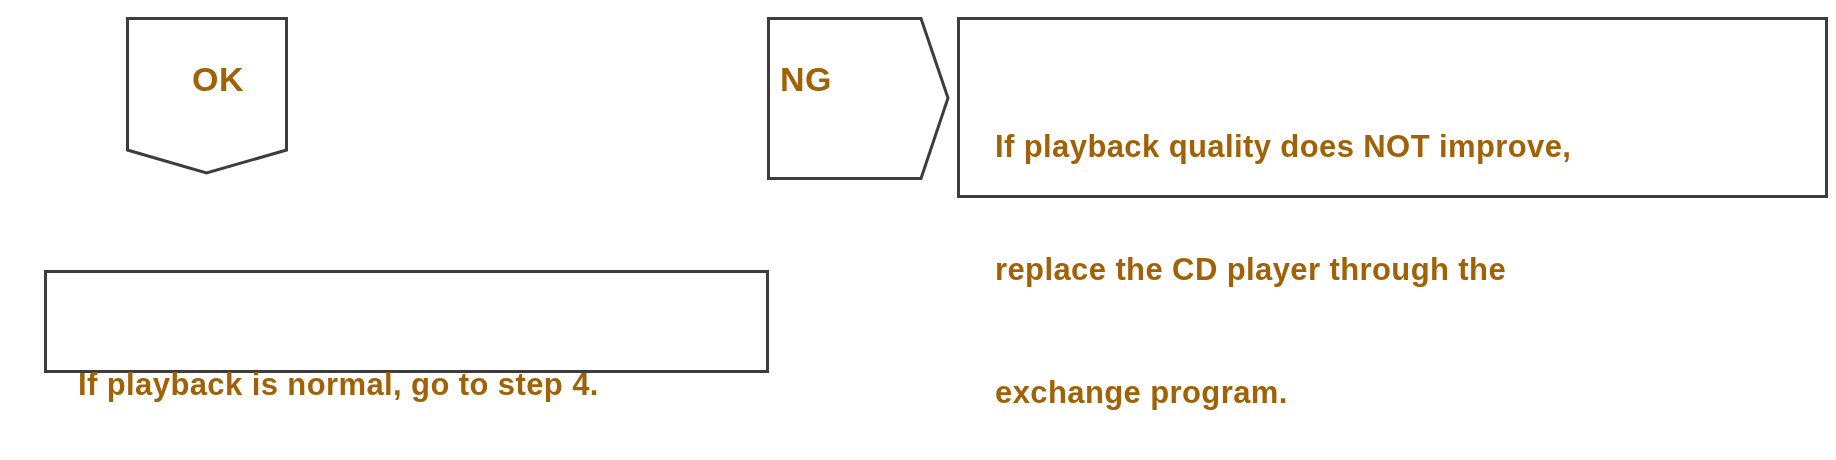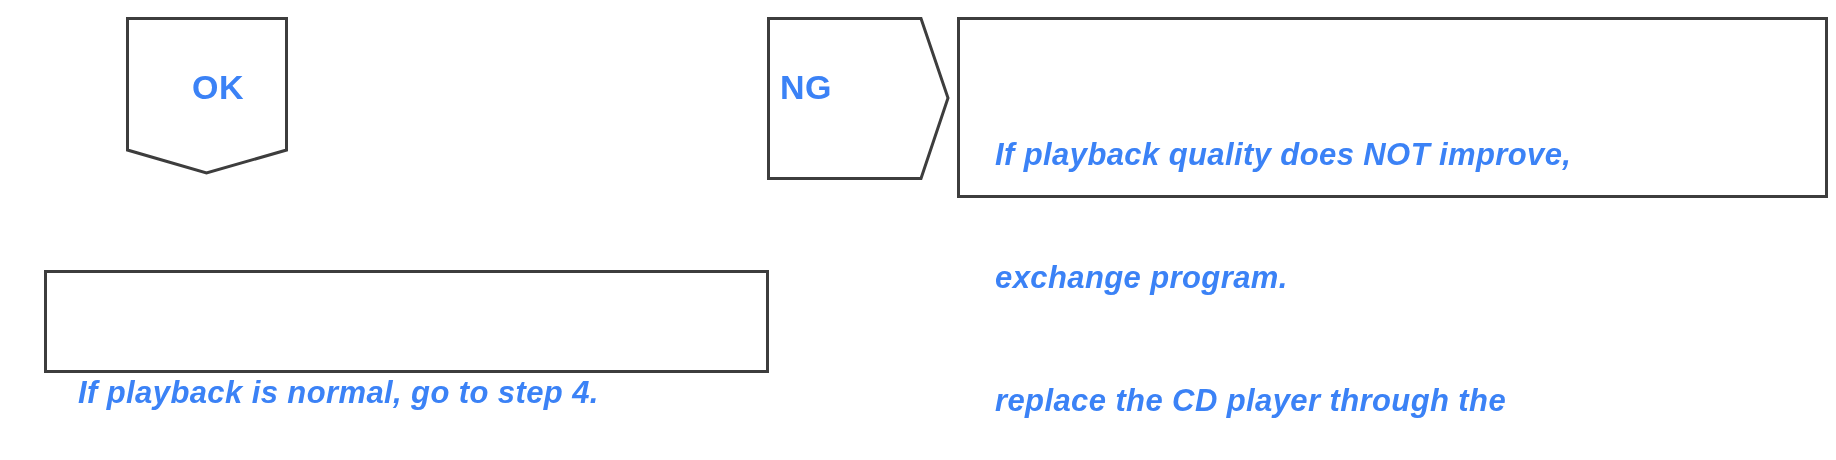--- a/index.html
+++ b/index.html
@@ -39,25 +39,24 @@
   }
   #shapes .outline-rect {
     fill: #ffffff;
     stroke: #3d3d3d;
     stroke-width: 3;
   }
 
   
   .lbl {
     position: absolute;
-    color: #3b82f6;
+    color: #a16207;
     font-weight: bold;
     white-space: pre;
     letter-spacing: 0.5px;
-    margin-top: 8px;
   }
 
   .shape-label {
     font-size: 34px;
     line-height: 34px;
   }
 
   #ok-label   { left: 148px; top: 62px;  width: 140px; text-align: center; }
   #ng-label   { left: 780px; top: 62px;  width: 140px; }
 
@@ -71,21 +70,21 @@
   }
 
   #ok-note-text {
     left: 78px;
     top: 282px;
     width: 680px;
     font-size: 31px;
     line-height: 41px;
     letter-spacing: 0.4px;
   }
-  .note-line { display: block; font-style: italic; }
+  .note-line { display: block; }
 </style>
 </head>
 <body>
 
 <div id="canvas">
 
   <svg id="shapes" viewBox="0 0 1836 460" width="1836" height="460">
 
     <polygon class="outline" points="127.5,18.5 286.5,18.5 286.5,150 206.5,173 127.5,150"></polygon>
 
@@ -95,21 +94,21 @@
 
     <rect class="outline-rect" x="45.5" y="271.5" width="722" height="100"></rect>
   </svg>
 
   <div class="lbl shape-label" id="ok-label">OK</div>
 
   <div class="lbl shape-label" id="ng-label">NG</div>
 
   <div class="lbl" id="ng-note-text">
     <span class="note-line">If playback quality does NOT improve,</span>
+    <span class="note-line">replace the CD player through the</span>
     <span class="note-line">exchange program.</span>
-    <span class="note-line">replace the CD player through the</span>
   </div>
 
   <div class="lbl" id="ok-note-text">
     <span class="note-line">If playback is normal, go to step 4.</span>
   </div>
 
 </div>
 
 </body></html>

